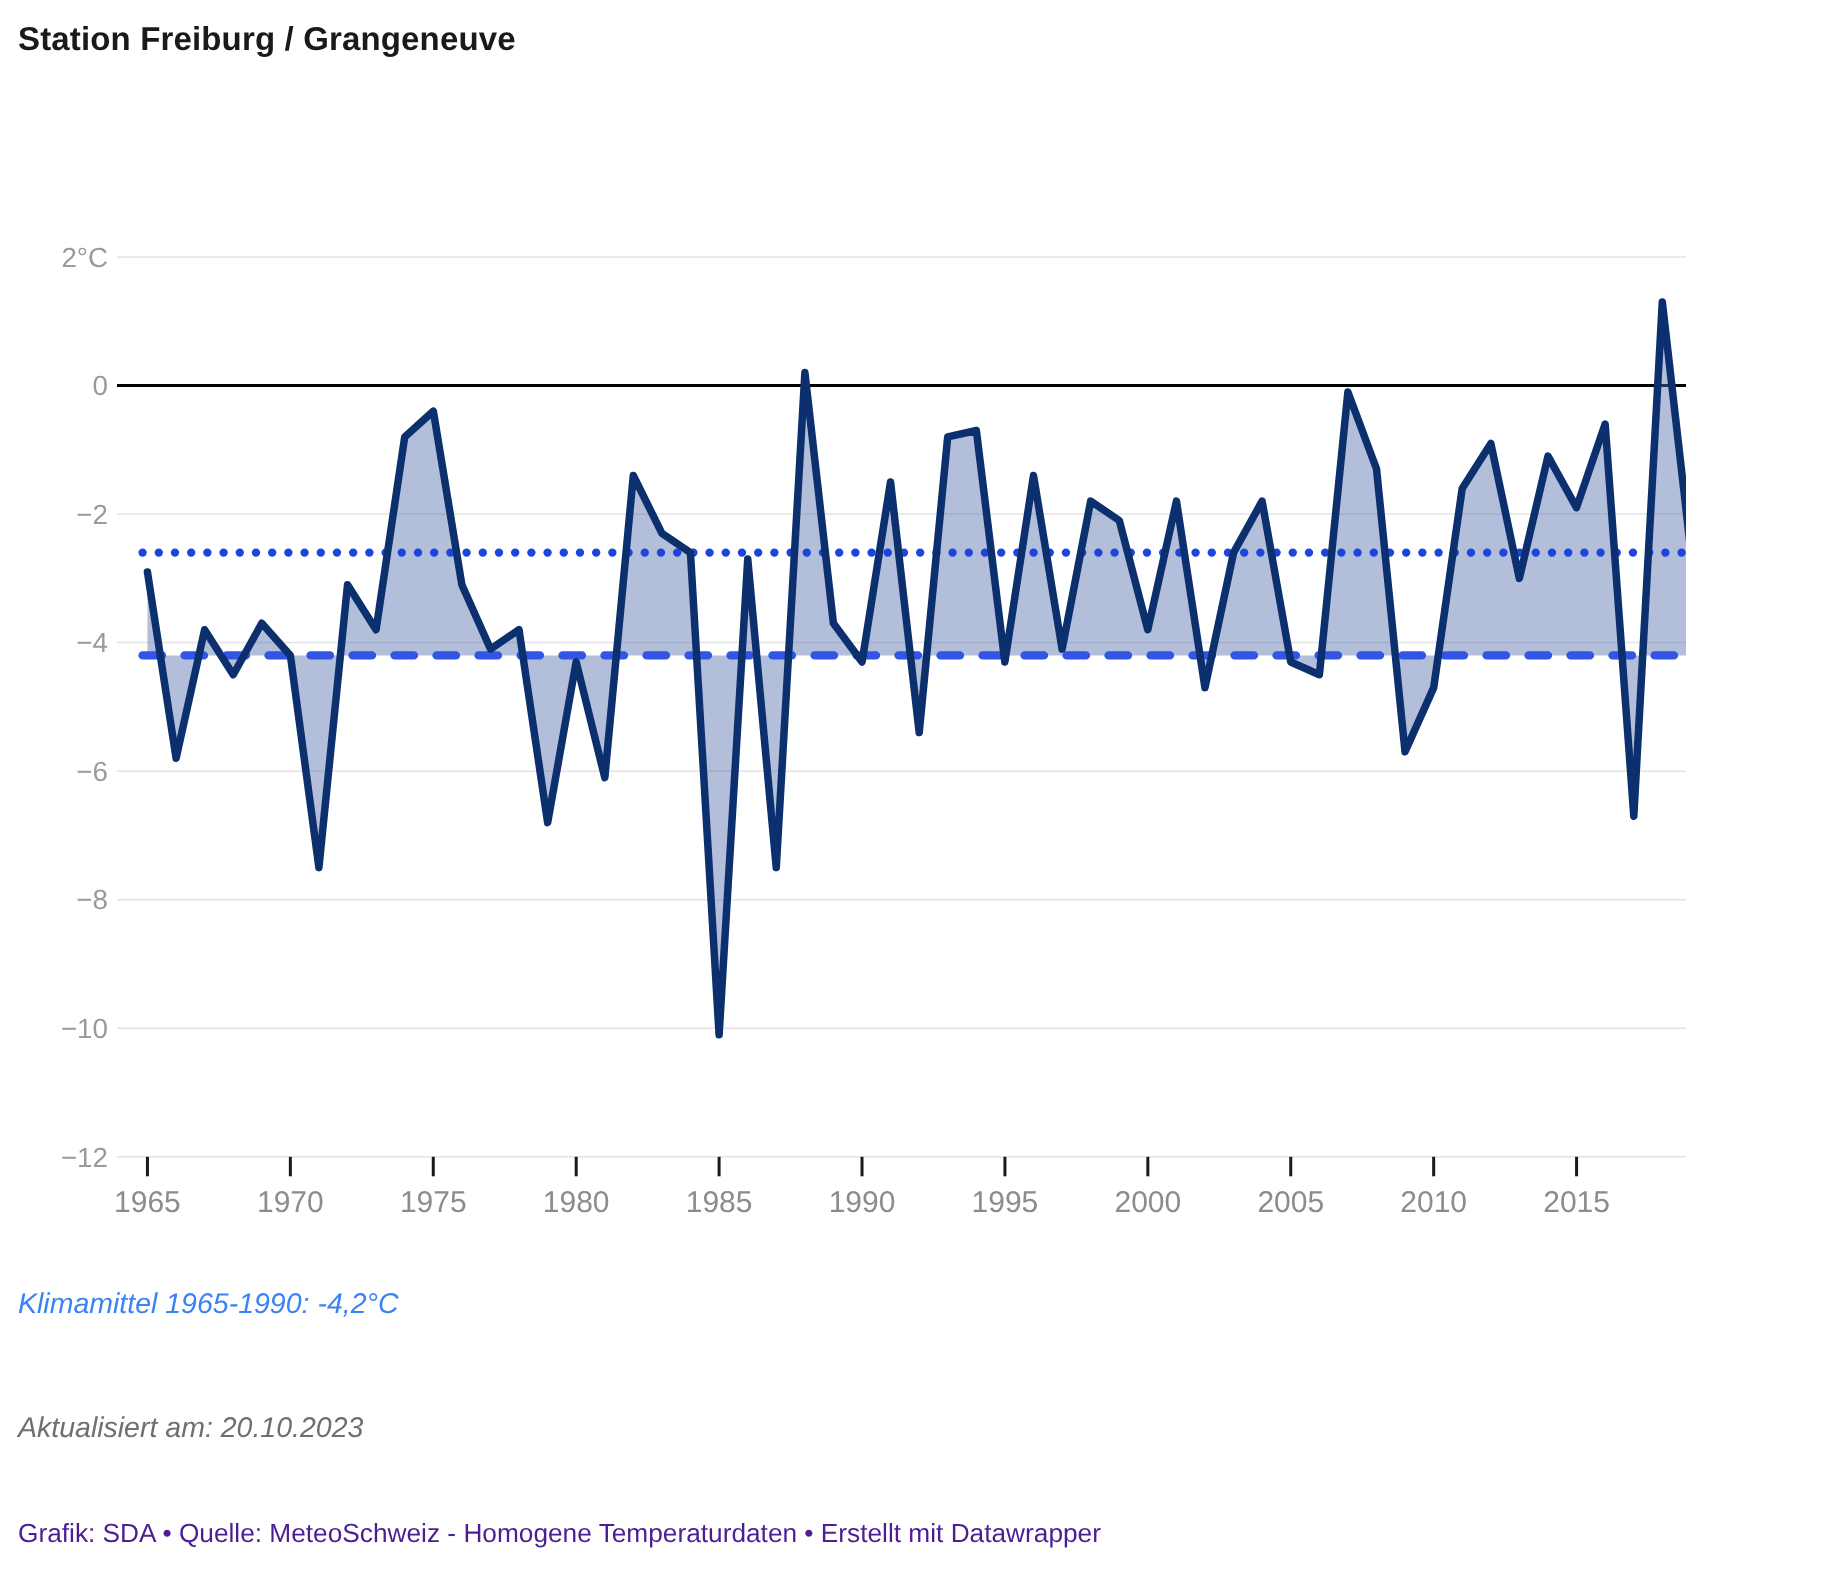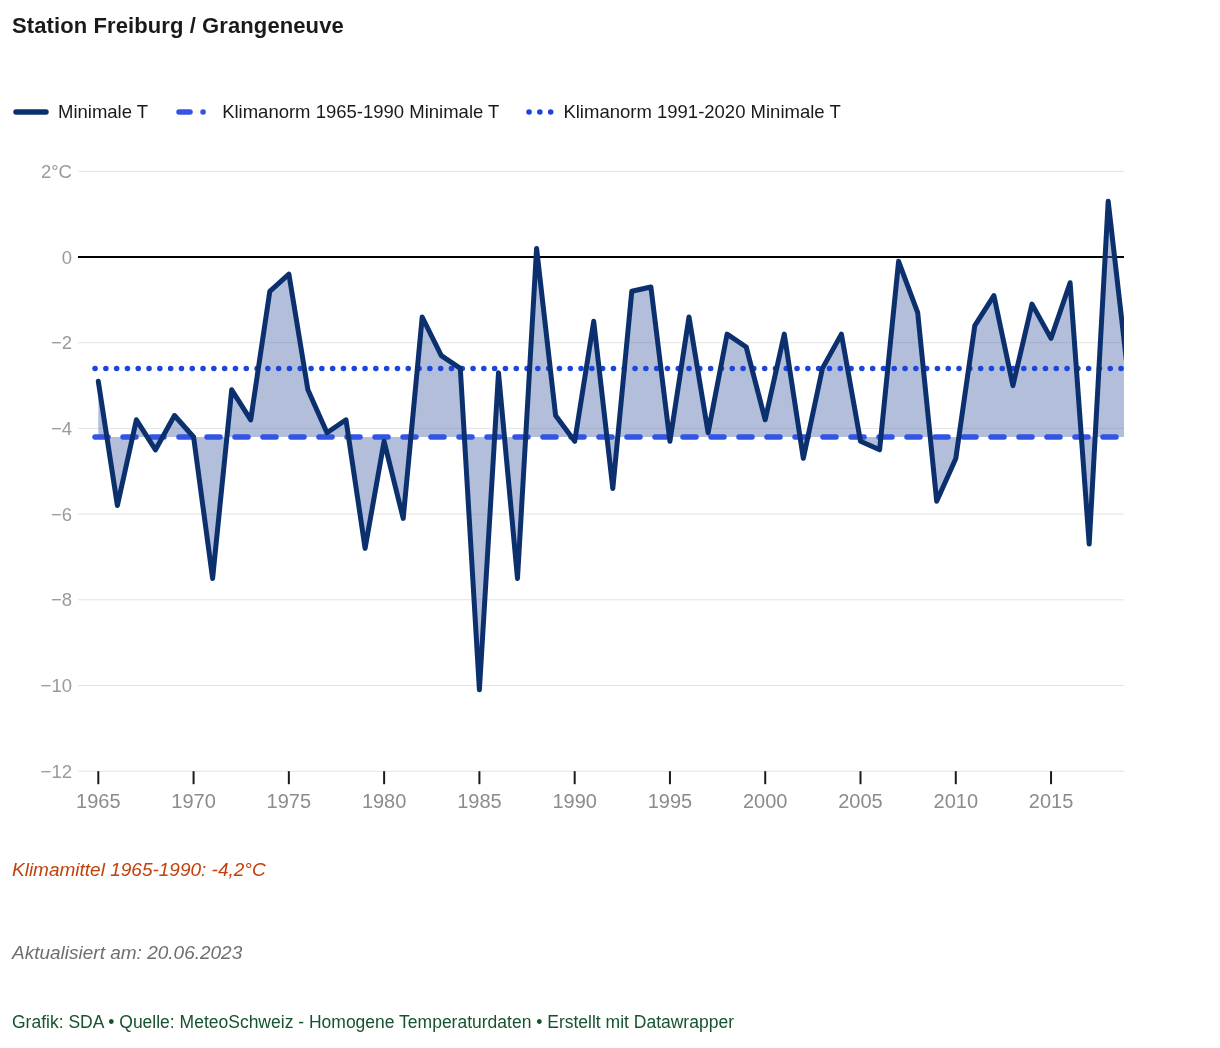--- a/index.html
+++ b/index.html
@@ -18,58 +18,38 @@
   .legend{
     position:absolute;left:12px;top:101px;
     display:flex;align-items:center;gap:26px;
     font-size:18.5px;color:#1a1a1a;
   }
   .legend-item{display:flex;align-items:center;gap:8px;}
   .legend-item svg{display:block;}
   .chart-wrap{position:absolute;left:16px;top:150px;width:1220px;height:700px;}
   .notes{
     position:absolute;left:12px;top:856px;
-    font-size:19px;font-style:italic;color:#c2410c;line-height:27px;
+    font-size:19px;font-style:italic;color:#3b82f6;line-height:27px;
   }
   .updated{
     position:absolute;left:12px;top:942px;
     font-size:19px;font-style:italic;color:#6f6f6f;
   }
   .footer{
     position:absolute;left:12px;top:1012px;
-    font-size:17.5px;color:#14532d;
+    font-size:17.5px;color:#4c1d95;
   }
 </style>
 </head>
 <body>
 
 <div class="page">
 
   <div class="title">Station Freiburg / Grangeneuve</div>
 
-  <div class="legend">
-    <div class="legend-item">
-      <svg width="38" height="12">
-        <line x1="4" y1="6" x2="34" y2="6" stroke="#0c306e" stroke-width="5.5" stroke-linecap="round"></line>
-      </svg>
-      <span>Minimale T</span>
-    </div>
-    <div class="legend-item">
-      <svg width="40" height="12">
-        <line x1="5" y1="6" x2="40" y2="6" stroke="#3355e5" stroke-width="5.5" stroke-linecap="round" stroke-dasharray="11 13 0.1 13"></line>
-      </svg>
-      <span>Klimanorm 1965-1990 Minimale T</span>
-    </div>
-    <div class="legend-item">
-      <svg width="30" height="12">
-        <line x1="4" y1="6" x2="27" y2="6" stroke="#1c46db" stroke-width="5.5" stroke-linecap="round" stroke-dasharray="0.1 10.7"></line>
-      </svg>
-      <span>Klimanorm 1991-2020 Minimale T</span>
-    </div>
-  </div>
 
   <div class="chart-wrap">
     <svg id="chart" width="1220" height="700" viewBox="0 0 1220 700">
         <line x1="62" y1="21.299999999999997" x2="1206" y2="21.299999999999997" stroke="#e3e3e3" stroke-width="1"></line>
         <text x="56" y="27.799999999999997" text-anchor="end" fill="#9a9a9a" font-size="18.5">2°C</text>
         <line x1="62" y1="107" x2="1206" y2="107" stroke="#000000" stroke-width="2"></line>
         <text x="56" y="113.5" text-anchor="end" fill="#9a9a9a" font-size="18.5">0</text>
         <line x1="62" y1="192.7" x2="1206" y2="192.7" stroke="#e3e3e3" stroke-width="1"></line>
         <text x="56" y="199.2" text-anchor="end" fill="#9a9a9a" font-size="18.5">−2</text>
         <line x1="62" y1="278.4" x2="1206" y2="278.4" stroke="#e3e3e3" stroke-width="1"></line>
@@ -109,17 +89,17 @@
         <line x1="1035.05" y1="621.2" x2="1035.05" y2="634.2" stroke="#1a1a1a" stroke-width="2"></line>
         <text x="1035.05" y="658.2" text-anchor="middle" fill="#8c8c8c" font-size="20">2015</text>
         <line x1="1130.325" y1="621.2" x2="1130.325" y2="634.2" stroke="#1a1a1a" stroke-width="2"></line>
         <text x="1130.325" y="658.2" text-anchor="middle" fill="#8c8c8c" font-size="20">2020</text>
       </svg>
   </div>
 
   <div class="notes">
     <div>Klimamittel 1965-1990: -4,2°C</div>
   </div>
-  <div class="updated">Aktualisiert am: 20.06.2023</div>
+  <div class="updated">Aktualisiert am: 20.10.2023</div>
 
   <div class="footer">Grafik: SDA • Quelle: MeteoSchweiz - Homogene Temperaturdaten • Erstellt mit Datawrapper</div>
 
 </div>
 
 </body></html>

